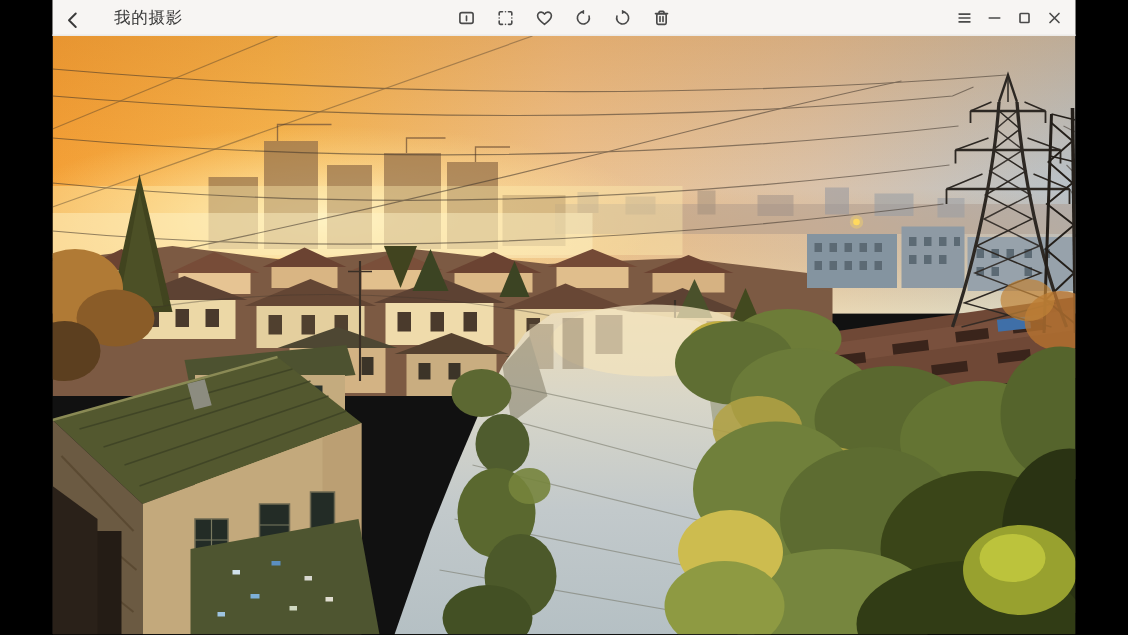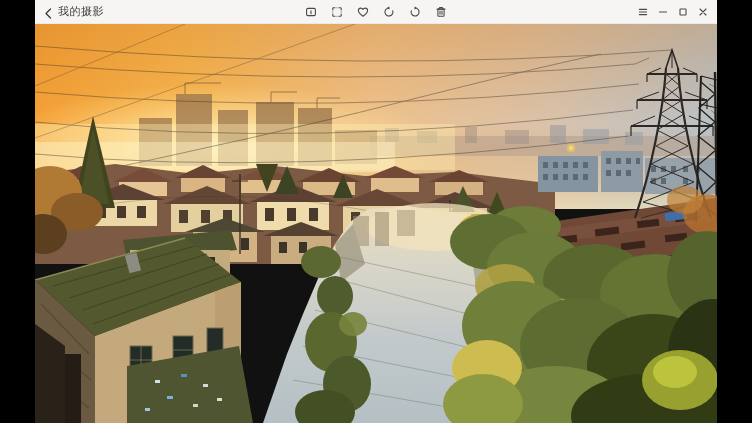--- a/index.html
+++ b/index.html
@@ -4,21 +4,21 @@
 <style>
   * { box-sizing: border-box; margin: 0; padding: 0; }
   html,body { width:752px; height:423px; background:#000; overflow:hidden;
               font-family:"Liberation Sans", sans-serif; }
   .stage { position:relative; width:752px; height:423px; background:#000; }
   .letterbox { position:absolute; top:0; width:35px; height:423px; background:#000; }
   .letterbox.left { left:0; } .letterbox.right { right:0; }
   .window { position:absolute; left:35px; top:0; width:682px; height:423px; background:#111; }
   .titlebar { position:relative; width:682px; height:24px; background:#f7f5f3;
               display:flex; align-items:center; border-bottom:1px solid #eceae7; }
-  .back-group { display:flex; align-items:flex-end; gap:5px; margin-left:9px; cursor:default; }
+  .back-group { display:flex; align-items:flex-end; gap:23px; margin-left:9px; cursor:default; }
   .back-group svg { display:block; }
   .title-label { font-size:11px; color:#3a3a3a; letter-spacing:0.5px; white-space:nowrap; }
   .toolbar { position:absolute; left:50%; top:0; height:24px; transform:translateX(-50%);
              display:flex; align-items:center; gap:12px; }
   .tool-btn, .ctrl-btn { background:none; border:none; padding:0; display:flex;
              align-items:center; justify-content:center; width:14px; height:14px; cursor:default; }
   .tool-btn svg, .ctrl-btn svg { display:block; stroke:#4a4a4a; fill:none;
              stroke-width:1.1; stroke-linecap:round; stroke-linejoin:round; }
   .controls { position:absolute; right:8px; top:0; height:24px; display:flex;
               align-items:center; gap:8px; }

